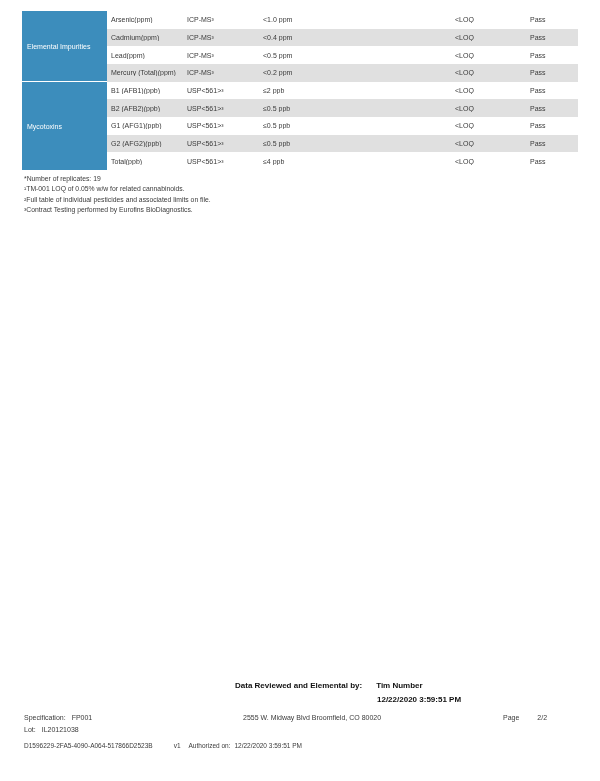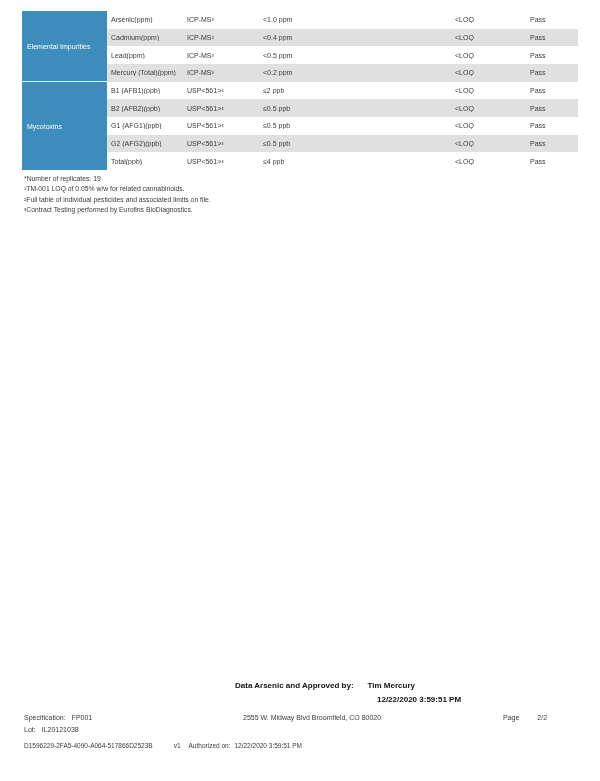--- a/index.html
+++ b/index.html
@@ -131,22 +131,22 @@
   </div>
 
   <div class="footnotes">
     <div>*Number of replicates: 19</div>
     <div>¹TM-001 LOQ of 0.05% w/w for related cannabinoids.</div>
     <div>²Full table of individual pesticides and associated limits on file.</div>
     <div>³Contract Testing performed by Eurofins BioDiagnostics.</div>
   </div>
 
   <div class="approval">
-    <span>Data Arsenic and Approved by:</span>
-    <span class="name">Tim Mercury</span>
+    <span>Data Reviewed and Elemental by:</span>
+    <span class="name">Tim Number</span>
   </div>
   <div class="approval-date">12/22/2020 3:59:51 PM</div>
 
   <div class="f-row1">
     <span class="f-spec">
       <span>Specification:</span><span class="val">FP001</span>
     </span>
     <span class="f-addr">2555 W. Midway Blvd Broomfield, CO 80020</span>
     <span class="f-page">
       <span>Page</span><span class="val">2/2</span>

